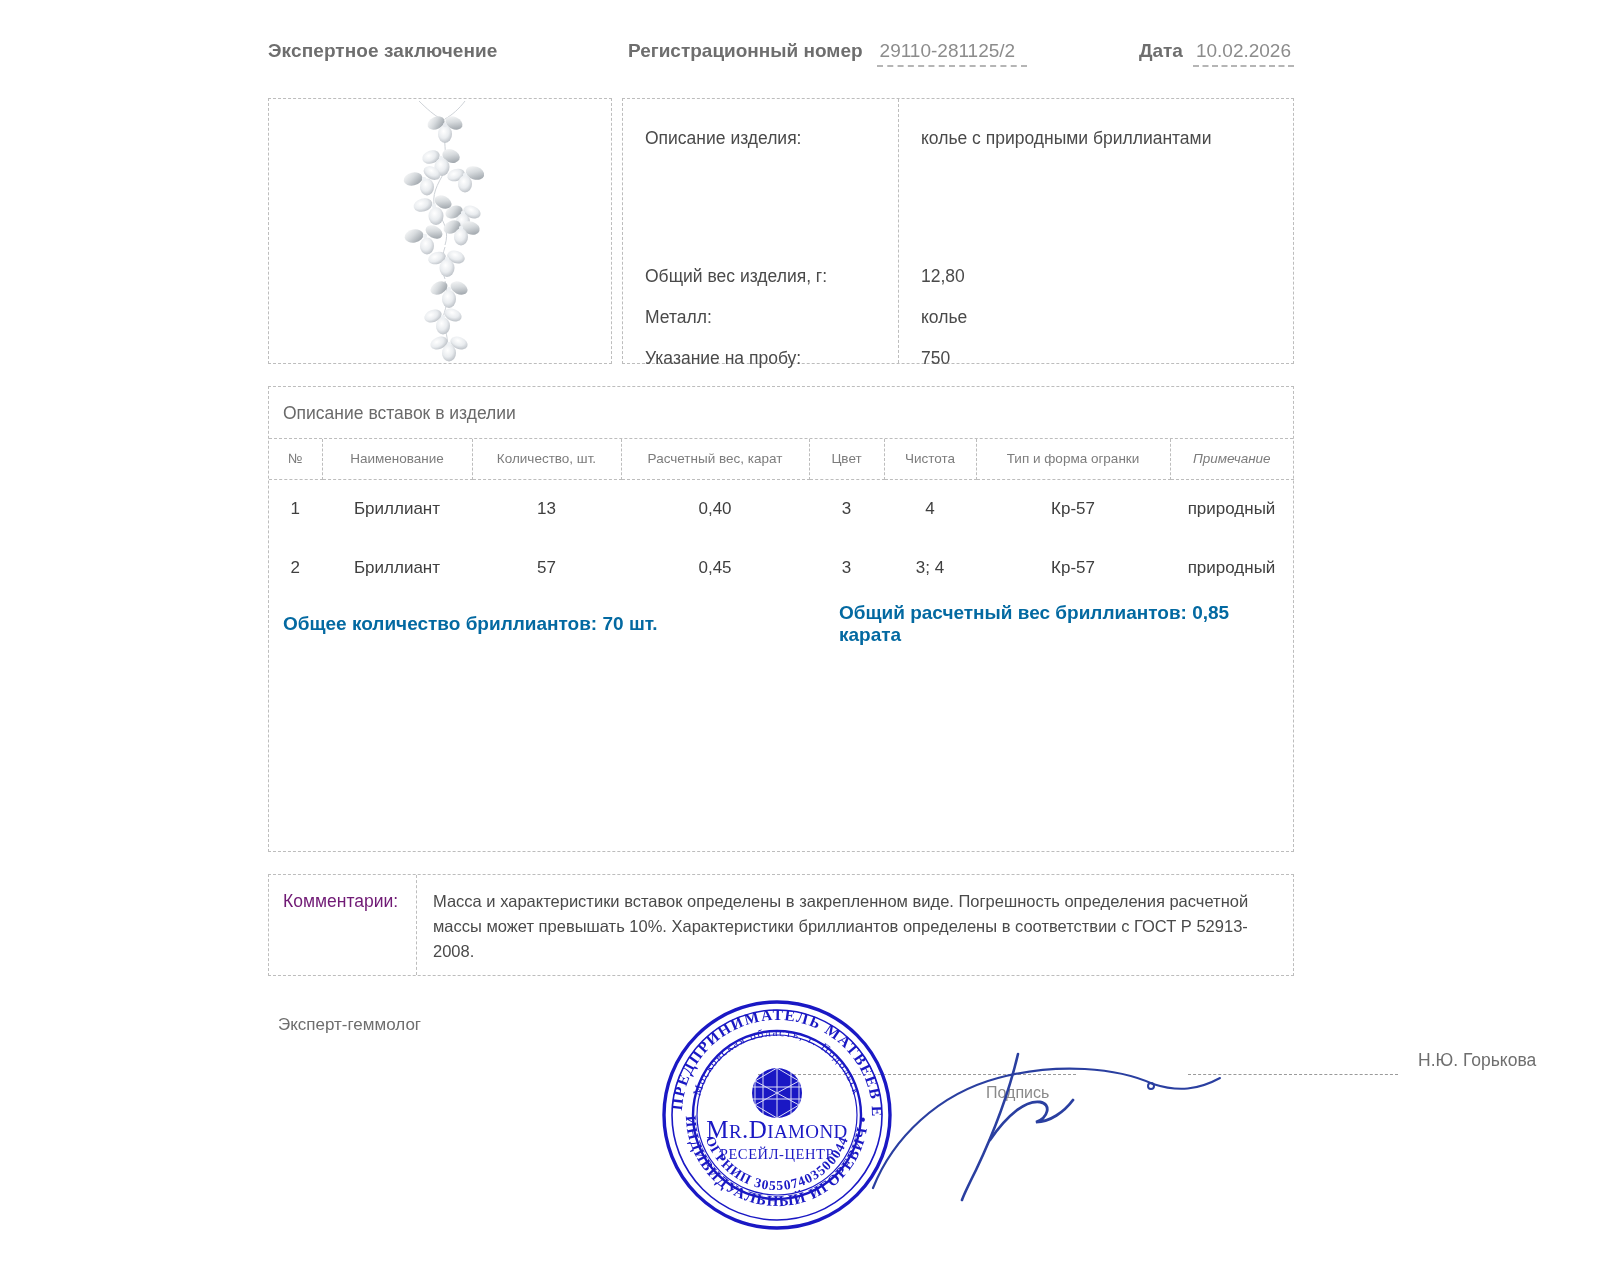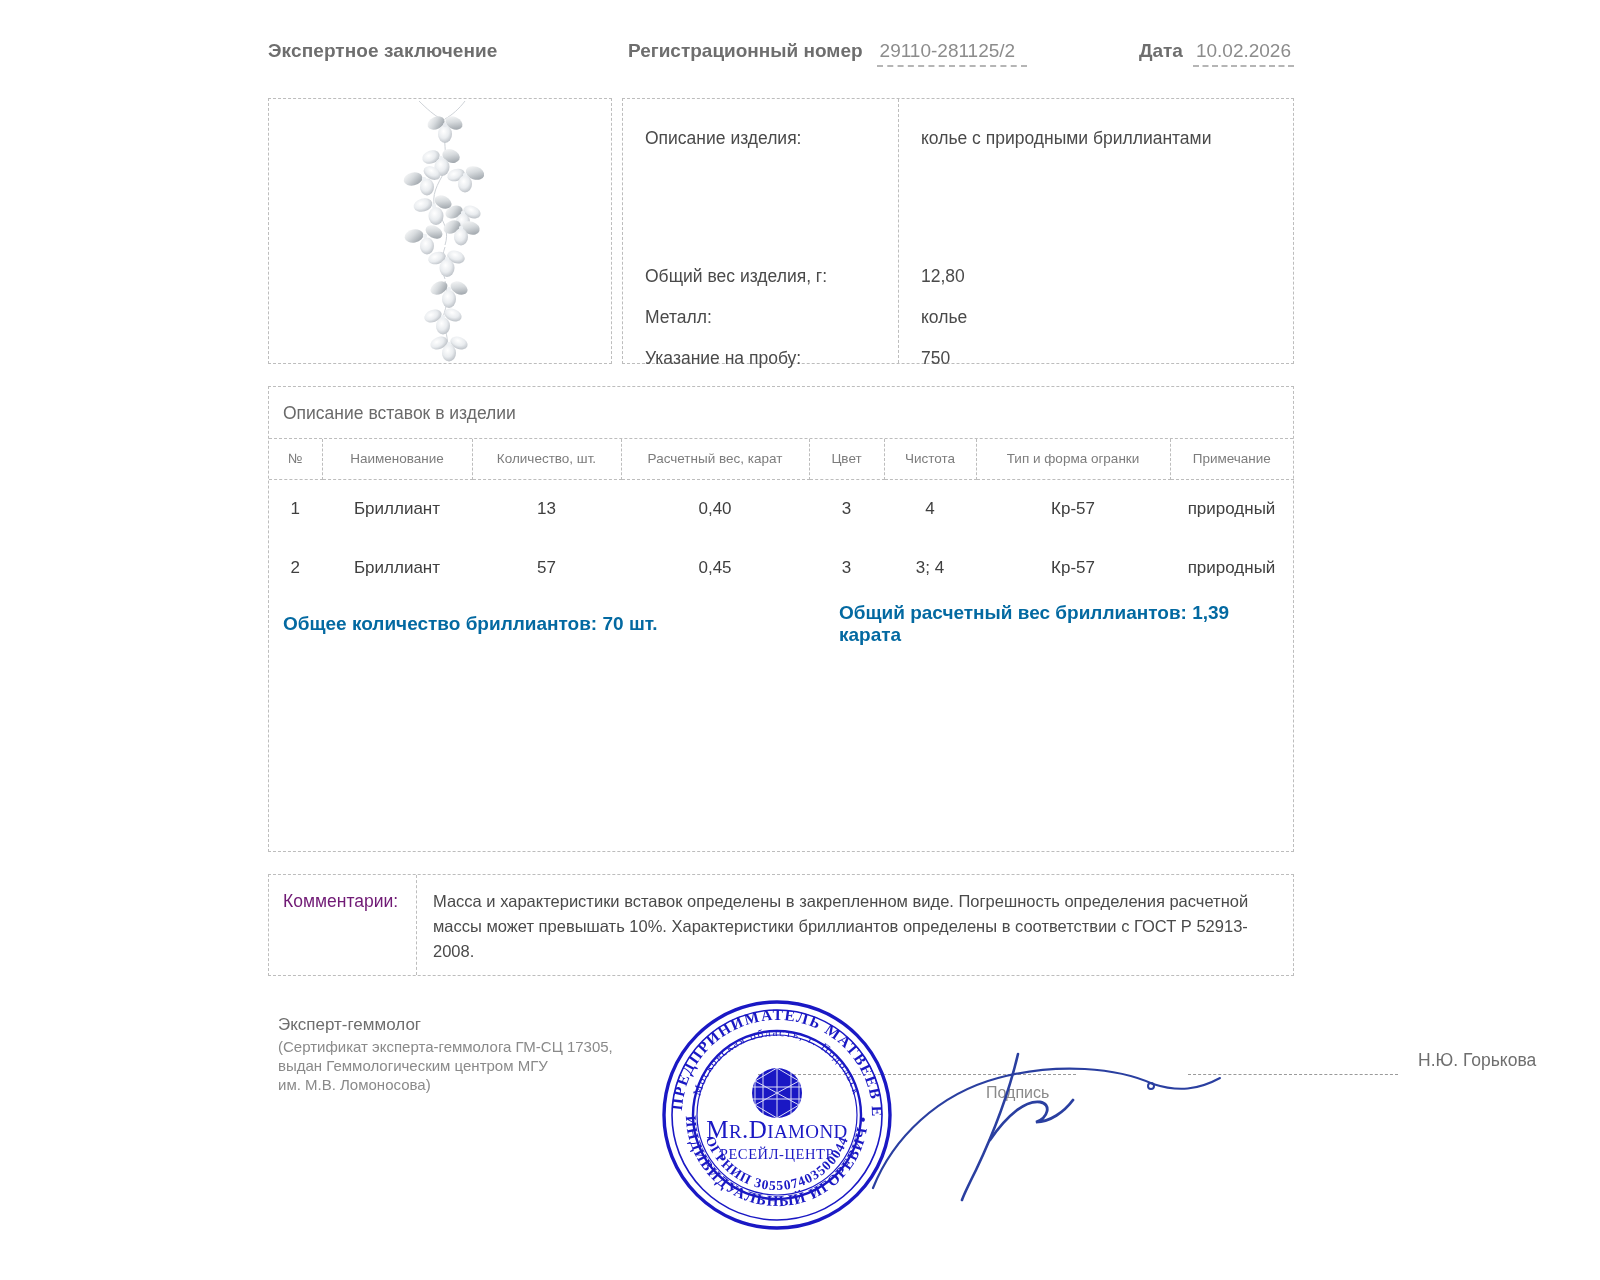--- a/index.html
+++ b/index.html
@@ -106,21 +106,21 @@
     table-layout: fixed;
   }
   table.ins th {
     font-size: 13.5px; font-weight: normal; color: #7c7c7c;
     height: 40px;
     border-right: 1px dashed #bdbdbd;
     border-bottom: 1px dashed #bdbdbd;
     text-align: center;
     padding: 0 2px;
   }
-  table.ins th:last-child { border-right: none; }
+  table.ins th:last-child { border-right: none; font-style: italic; }
   table.ins td {
     font-size: 17px; color: #3f3f3f;
     height: 59px;
     text-align: center;
     border-right: 1px dashed transparent;
   }
   col.c0 { width: 53px; }
   col.c1 { width: 150px; }
   col.c2 { width: 149px; }
   col.c3 { width: 188px; }
@@ -371,34 +371,31 @@
           <td>3</td>
           <td>3; 4</td>
           <td>Кр-57</td>
           <td>природный</td>
         </tr>
       </tbody>
     </table>
 
     <div class="totals">
       <div class="tot-left">Общее количество бриллиантов: 70 шт.</div>
-      <div class="tot-right">Общий расчетный вес бриллиантов: 1,39 карата</div>
+      <div class="tot-right">Общий расчетный вес бриллиантов: 0,85 карата</div>
     </div>
   </div>
 
   <div class="comments">
     <div class="comments-label">Комментарии:</div>
     <div class="comments-text">Масса и характеристики вставок определены в закрепленном виде. Погрешность определения расчетной массы может превышать 10%. Характеристики бриллиантов определены в соответствии с ГОСТ Р 52913-2008.</div>
   </div>
 
   <div class="footer">
     <div class="expert-title">Эксперт-геммолог</div>
-    <div class="expert-cert">(Сертификат эксперта-геммолога ГМ-СЦ 17305,
-выдан Геммологическим центром МГУ
-им. М.В. Ломоносова)</div>
 
     <div class="sign-line"></div>
     <div class="name-line"></div>
     <div class="sign-label">Подпись</div>
     <div class="sign-name">Н.Ю. Горькова</div>
 
     <svg class="stamp" viewBox="0 0 238 238">
       <defs>
         <path id="arcTop" d="M 24,119 A 95,95 0 0 1 214,119"></path>
         <path id="arcTop2" d="M 40,119 A 79,79 0 0 1 198,119"></path>

